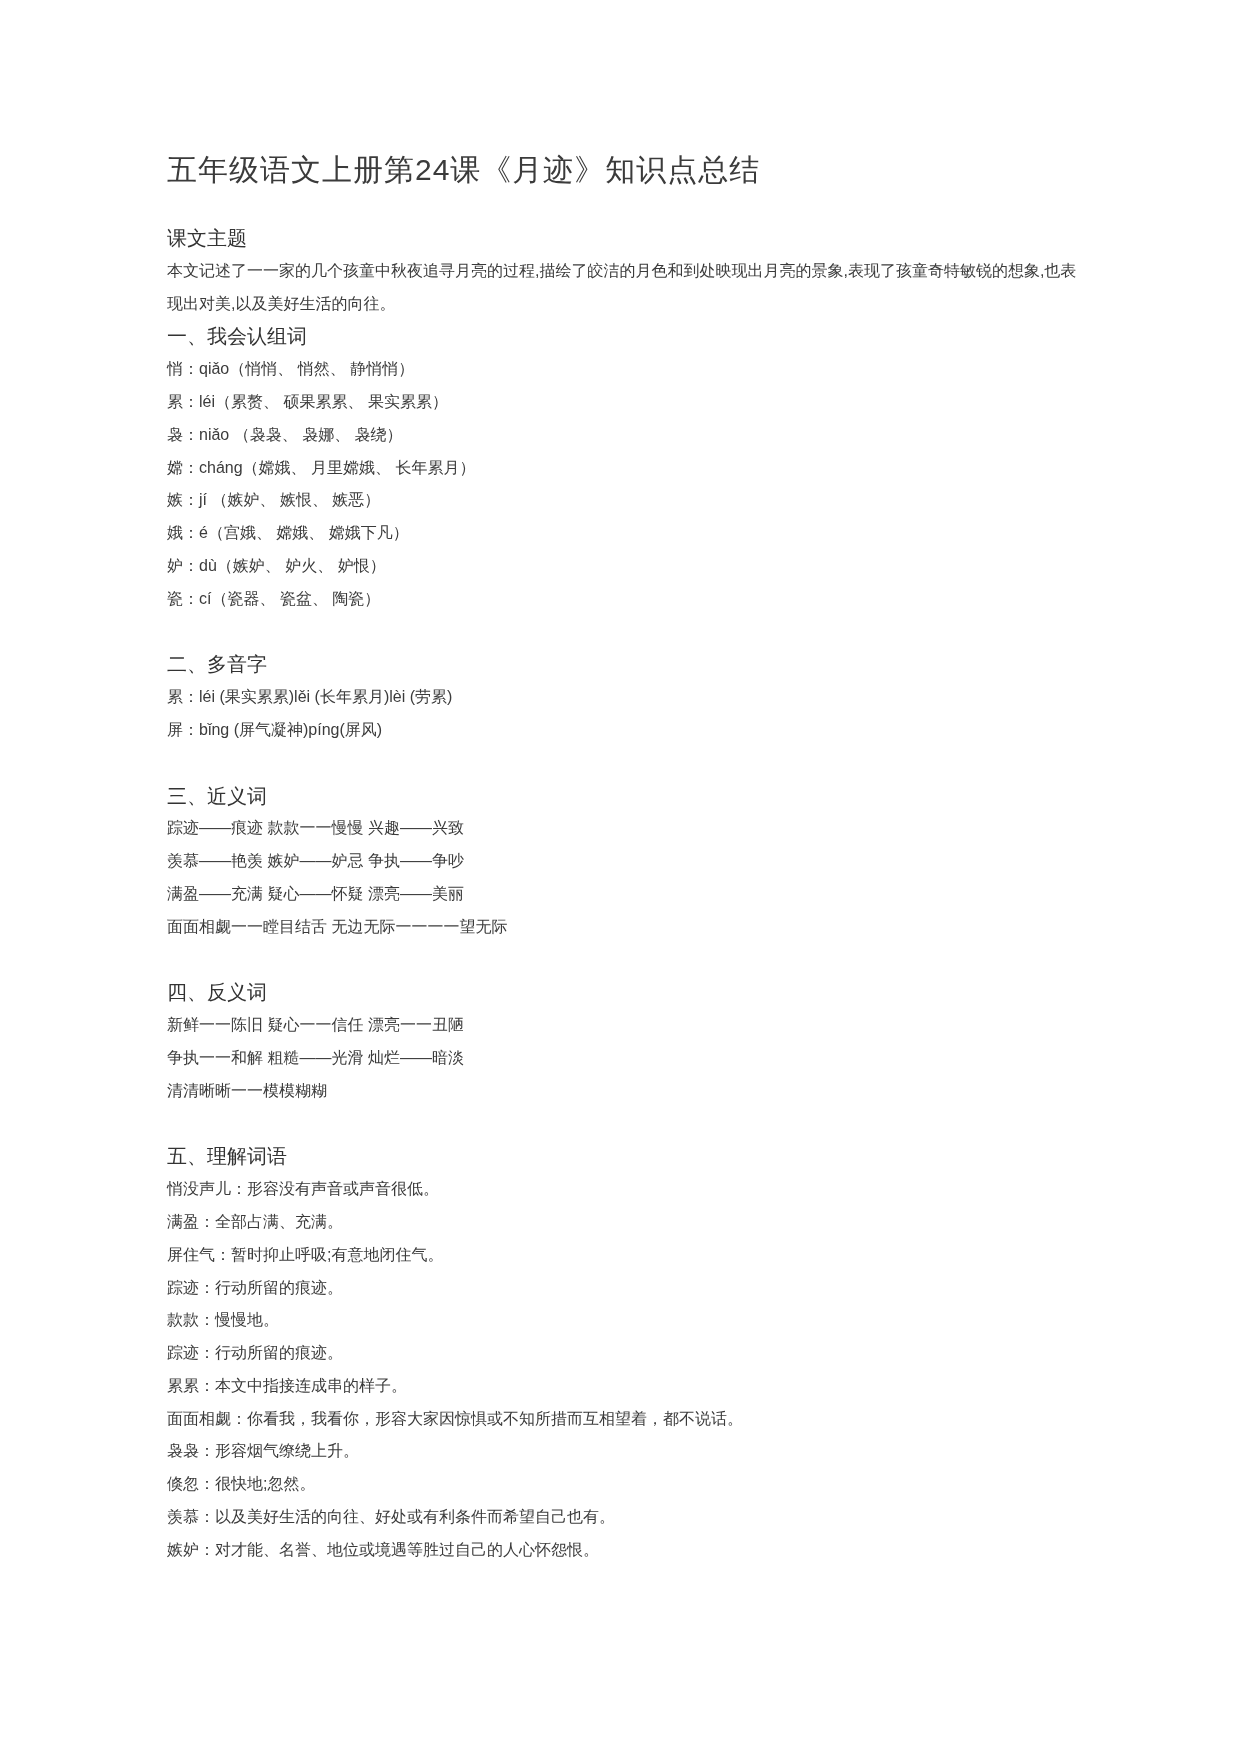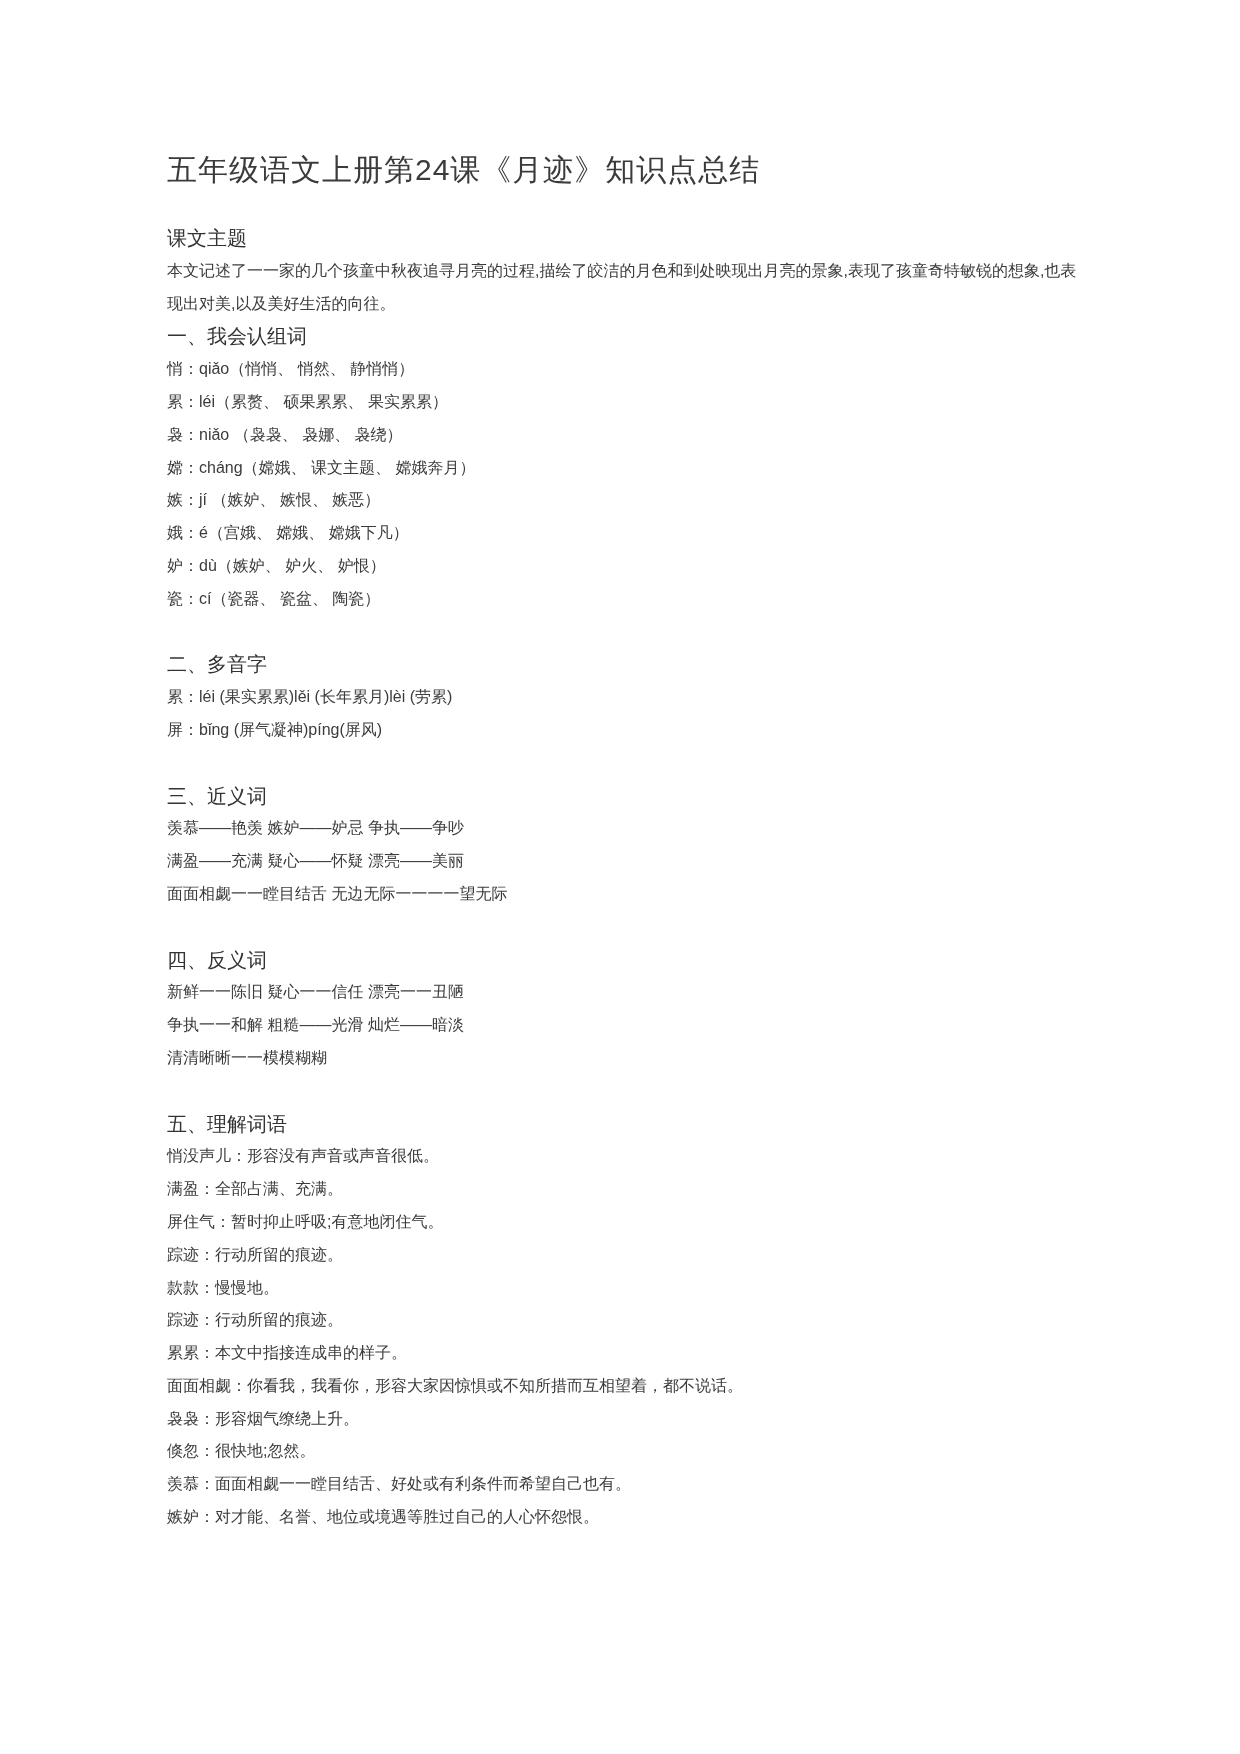--- a/index.html
+++ b/index.html
@@ -59,35 +59,36 @@
 
     <h1 class="doc-title">五年级语文上册第24课《月迹》知识点总结</h1>
 
     <div class="heading">课文主题</div>
     <div class="line">本文记述了一一家的几个孩童中秋夜追寻月亮的过程,描绘了皎洁的月色和到处映现出月亮的景象,表现了孩童奇特敏锐的想象,也表现出对美,以及美好生活的向往。</div>
 
     <div class="heading">一、我会认组词</div>
     <div class="line">悄：qiǎo（悄悄、 悄然、 静悄悄）</div>
     <div class="line">累：léi（累赘、 硕果累累、 果实累累）</div>
     <div class="line">袅：niǎo （袅袅、 袅娜、 袅绕）</div>
-    <div class="line">嫦：cháng（嫦娥、 课文主题、 嫦娥奔月）</div>
+    <div class="line">嫦：cháng（嫦娥、 月里嫦娥、 长年累月）</div>
     <div class="line">嫉：jí （嫉妒、 嫉恨、 嫉恶）</div>
     <div class="line">娥：é（宫娥、 嫦娥、 嫦娥下凡）</div>
     <div class="line">妒：dù（嫉妒、 妒火、 妒恨）</div>
     <div class="line">瓷：cí（瓷器、 瓷盆、 陶瓷）</div>
 
     <div class="section-gap"></div>
 
     <div class="heading">二、多音字</div>
     <div class="line">累：léi (果实累累)lěi (长年累月)lèi (劳累)</div>
     <div class="line">屏：bǐng (屏气凝神)píng(屏风)</div>
 
     <div class="section-gap"></div>
 
     <div class="heading">三、近义词</div>
+    <div class="line">踪迹——痕迹 款款一一慢慢 兴趣——兴致</div>
     <div class="line">羡慕——艳羡 嫉妒——妒忌 争执——争吵</div>
     <div class="line">满盈——充满 疑心——怀疑 漂亮——美丽</div>
     <div class="line">面面相觑一一瞠目结舌 无边无际一一一一望无际</div>
 
     <div class="section-gap"></div>
 
     <div class="heading">四、反义词</div>
     <div class="line">新鲜一一陈旧 疑心一一信任 漂亮一一丑陋</div>
     <div class="line">争执一一和解 粗糙——光滑 灿烂——暗淡</div>
     <div class="line">清清晰晰一一模模糊糊</div>
@@ -98,17 +99,17 @@
     <div class="line">悄没声儿：形容没有声音或声音很低。</div>
     <div class="line">满盈：全部占满、充满。</div>
     <div class="line">屏住气：暂时抑止呼吸;有意地闭住气。</div>
     <div class="line">踪迹：行动所留的痕迹。</div>
     <div class="line">款款：慢慢地。</div>
     <div class="line">踪迹：行动所留的痕迹。</div>
     <div class="line">累累：本文中指接连成串的样子。</div>
     <div class="line">面面相觑：你看我，我看你，形容大家因惊惧或不知所措而互相望着，都不说话。</div>
     <div class="line">袅袅：形容烟气缭绕上升。</div>
     <div class="line">倏忽：很快地;忽然。</div>
-    <div class="line">羡慕：面面相觑一一瞠目结舌、好处或有利条件而希望自己也有。</div>
+    <div class="line">羡慕：以及美好生活的向往、好处或有利条件而希望自己也有。</div>
     <div class="line">嫉妒：对才能、名誉、地位或境遇等胜过自己的人心怀怨恨。</div>
 
   </div>
 </div>
 
 </body></html>

